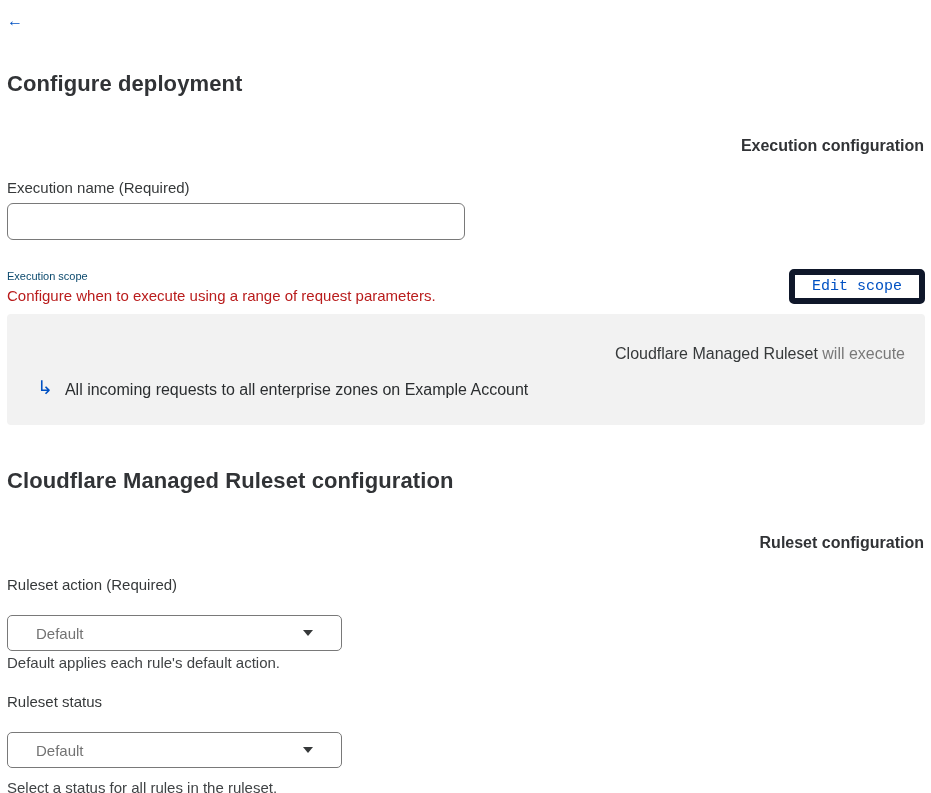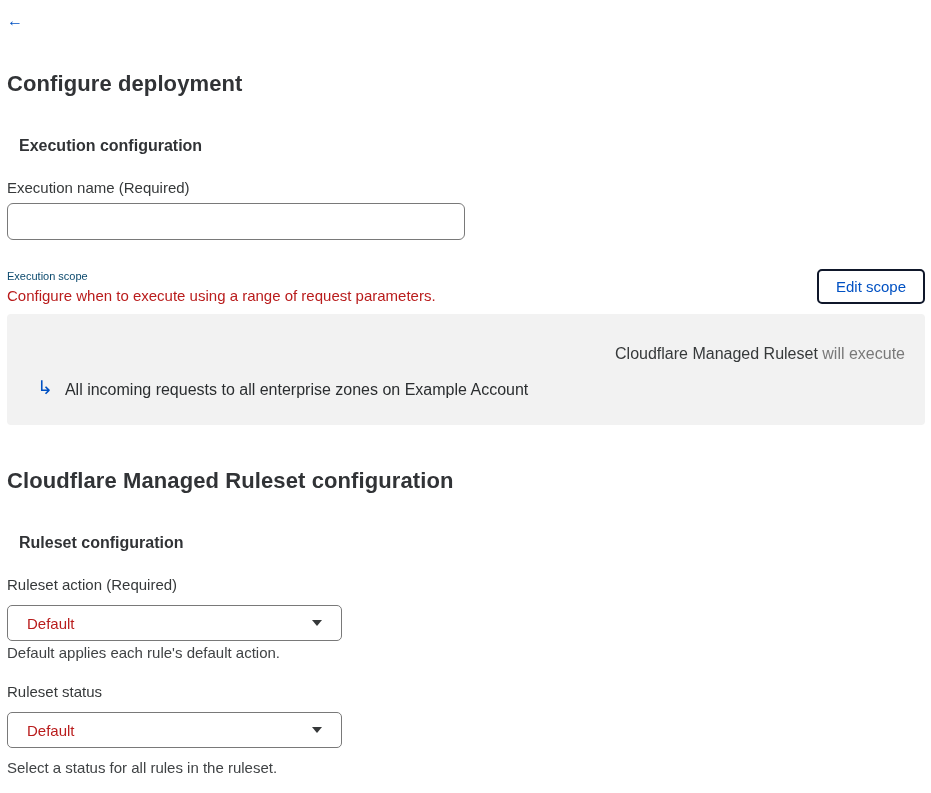--- a/index.html
+++ b/index.html
@@ -31,25 +31,26 @@
     margin: 40px 0 0 0;
     font-size: 22px;
     line-height: 28px;
     font-weight: 600;
     color: #313336;
     letter-spacing: 0.1px;
   }
   h1.section-title.second { margin-top: 42px; }
 
   h2.sub-heading {
-    margin: 38px 0 0 12px;
+    margin: 38px 0 0 4px;
     font-size: 16px;
     line-height: 19px;
     font-weight: 700;
     color: #313336;
+    text-align: right;
   }
 
   .field-label {
     display: block;
     margin: 24px 0 0 0;
     font-size: 15px;
     line-height: 18px;
     color: #36393a;
   }
 
@@ -75,25 +76,25 @@
     align-items: center;
     width: 918px;
   }
   .scope-label { font-size: 11px; line-height: 20px; color: #0c4a6e; }
   .scope-desc  { font-size: 15px; line-height: 20px; color: #b91c1c; }
 
   .edit-scope-btn {
     height: 35px;
     padding: 0 17px;
     background: #ffffff;
-    border: 2px solid #0f172a;
+    border: 6px solid #0f172a;
     border-radius: 5px;
     color: #0051c3;
     font-size: 15px;
-    font-family: Liberation Sans, sans-serif;
+    font-family: Liberation Mono, monospace;
     cursor: pointer;
     white-space: nowrap;
   }
 
   .scope-summary {
     margin-top: 8px;
     width: 918px;
     background: #f2f2f2;
     border-radius: 4px;
     padding: 30px 20px 24px 20px;
@@ -109,32 +110,32 @@
     line-height: 22px;
     color: #2b2e30;
   }
   .summary-line2 .indent-arrow {
     color: #0051c3;
     font-size: 19px;
     margin: -4px 12px 0 10px;
   }
 
   .select {
-    margin-top: 11px;
+    margin-top: 21px;
     width: 335px;
     height: 36px;
     border: 1px solid #797979;
     border-radius: 5px;
     background: #fff;
     display: flex;
     align-items: center;
     justify-content: space-between;
-    padding: 0 19px;
-    font-size: 15px;
-    color: #b91c1c;
+    padding: 0 28px;
+    font-size: 15px;
+    color: #737373;
     cursor: pointer;
   }
   .caret {
     width: 0; height: 0;
     border-left: 5px solid transparent;
     border-right: 5px solid transparent;
     border-top: 6px solid #36393a;
   }
 
   .help-text {

